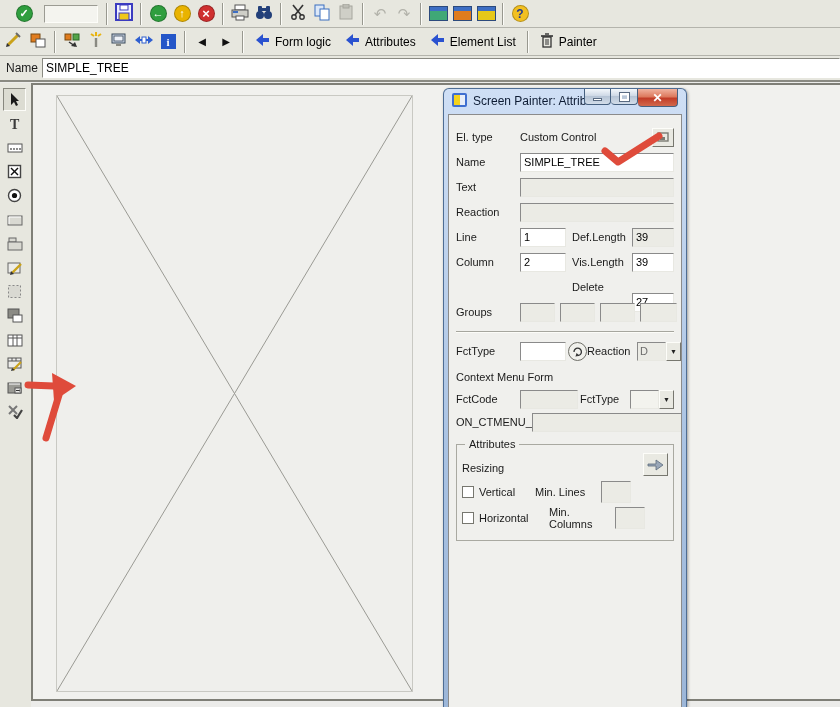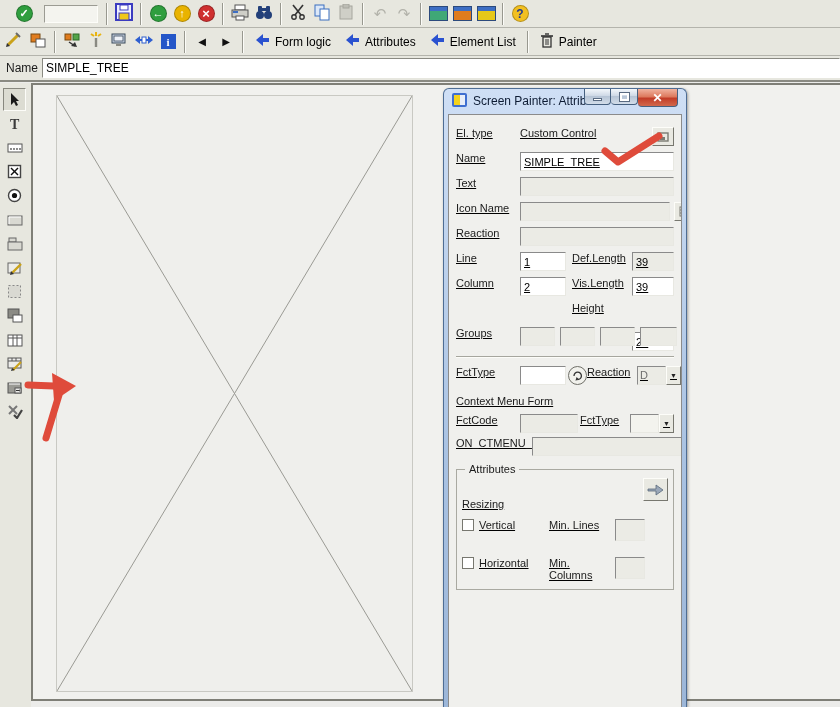--- a/index.html
+++ b/index.html
@@ -45,21 +45,21 @@
           display:flex; align-items:center; justify-content:center; color:#fff; font-size:10px; line-height:1;
           background:linear-gradient(#f3f7fb,#cfd9e6 45%,#b7c5d6 50%,#d3dde9); margin-left:0; }
   .wbtn + .wbtn { border-left:none; }
   .wbtn.close { width:40px; height:18px; background:linear-gradient(#f0b39f,#dd7a5e 45%,#c23d28 55%,#d2684c); font-weight:bold; font-size:12px; }
   .wbtn.minb, .wbtn.maxb { width:27px; }
   .minglyph { width:9px; height:3px; background:#fff; border:1px solid #5a6b82; margin-top:6px; }
   .maxglyph { width:9px; height:8px; border:2px solid #fff; outline:1px solid #5a6b82; }
   .dlg-client { position:absolute; left:4px; right:4px; top:25px; bottom:0; background:#f0f0ed;
                 border:1px solid #8b8b8b; border-bottom:none; padding:2px 7px; overflow:hidden; }
 
-  .drow { display:flex; align-items:flex-start; height:20px; margin-top:5px; position:relative;text-decoration:underline; }
+  .drow { display:flex; align-items:center; height:20px; margin-top:5px; position:relative; }
   .dlab { width:64px; font-size:11px; color:#1a1a1a; flex:none; }
   .dval { font-size:11px; color:#1a1a1a; }
   .dfield { height:19px; border:1px solid; border-color:#8a8a8a #e8e8e2 #e8e8e2 #8a8a8a; background:#fff;
             font-family:"Liberation Sans",sans-serif; font-size:11px; padding:0 3px; }
   .dfield.dis { background:#ebebe5; }
   .grow { flex:1; }
   .sqbtn { width:22px; height:19px; border:1px solid; border-color:#fdfdf9 #77776f #77776f #fdfdf9; background:#e9e9e2;
            display:flex; align-items:center; justify-content:center; flex:none; }
   .rlab { margin-left:auto; width:60px; font-size:11px; color:#1a1a1a; flex:none; }
   .hr { margin-top:9px; border-top:1px solid #a6a69e; border-bottom:1px solid #fcfcf8; height:2px; }
@@ -417,32 +417,20 @@
         <div class="drow">
           <span class="dlab">Name</span>
           <input class="dfield grow" type="text" value="SIMPLE_TREE" style="">
         </div>
 
         <div class="drow">
           <span class="dlab">Text</span>
           <input class="dfield dis grow" type="text" value="" style="">
         </div>
 
-        <div class="drow">
-          <span class="dlab">Icon Name</span>
-          <input class="dfield dis grow" type="text" style="margin-right: 4px;" value="">
-          <span class="sqbtn">
-              <svg width="12" height="11">
-                <rect x="1" y="1" width="10" height="9" fill="#fff" stroke="#7a7a72"></rect>
-                <line x1="1" y1="4" x2="11" y2="4" stroke="#7a7a72"></line>
-                <line x1="1" y1="7" x2="11" y2="7" stroke="#7a7a72"></line>
-                <line x1="5" y1="1" x2="5" y2="10" stroke="#7a7a72"></line>
-              </svg>
-            </span>
-        </div>
 
         <div class="drow">
           <span class="dlab">Reaction</span>
           <input class="dfield dis grow" type="text" value="" style="">
         </div>
 
         <div class="drow">
           <span class="dlab">Line</span>
           <input class="dfield" type="text" style="width: 46px;" value="1">
           <span class="rlab">Def.Length</span>
@@ -451,21 +439,21 @@
 
         <div class="drow">
           <span class="dlab">Column</span>
           <input class="dfield" type="text" style="width: 46px;" value="2">
           <span class="rlab">Vis.Length</span>
           <input class="dfield" type="text" style="width: 42px;" value="39">
         </div>
 
         <div class="drow">
           <span class="dlab"></span>
-          <span class="rlab">Height</span>
+          <span class="rlab">Delete</span>
           <input class="dfield" type="text" style="width: 42px; margin-top: 30px;" value="27">
         </div>
 
         <div class="drow">
           <span class="dlab">Groups</span>
           <input class="dfield dis" type="text" style="width: 35px; margin-right: 5px;">
           <input class="dfield dis" type="text" style="width: 35px; margin-right: 5px;">
           <input class="dfield dis" type="text" style="width: 35px; margin-right: 5px;">
           <input class="dfield dis" type="text" style="width: 37px;">
         </div>
@@ -507,30 +495,30 @@
           <input class="dfield dis grow" type="text" value="" style="">
         </div>
 
         <div class="gbox">
           <span class="gleg">Attributes</span>
           <span class="arrowbtn">
               <svg width="17" height="14">
                 <path d="M1,6 L9,6 L9,2 L16,7 L9,12 L9,8 L1,8 Z" fill="#9aa7b8" stroke="#5a6b7c" stroke-width="0.8"></path>
               </svg>
             </span>
-          <div class="drow" style="height:14px;margin-top:16px">
+          <div class="drow" style="height:14px;margin-top:4px">
             <span class="slab">Resizing</span>
           </div>
           <div class="drow" style="margin-top:7px">
             <span class="cb"></span>
             <span class="slab" style="width:56px">Vertical</span>
-            <span class="slab" style="width:66px;margin-left:14px">Min. Lines</span>
+            <span class="slab" style="width:66px;">Min. Lines</span>
             <input class="dfield dis" type="text" style="width: 30px; height: 22px;">
           </div>
-          <div class="drow" style="margin-top:18px">
+          <div class="drow" style="margin-top:6px">
             <span class="cb"></span>
             <span class="slab" style="width:56px">Horizontal</span>
             <span class="slab" style="width:66px;margin-left:14px">Min. Columns</span>
             <input class="dfield dis" type="text" style="width: 30px; height: 22px;">
           </div>
         </div>
 
       </div>
     </div>
 

